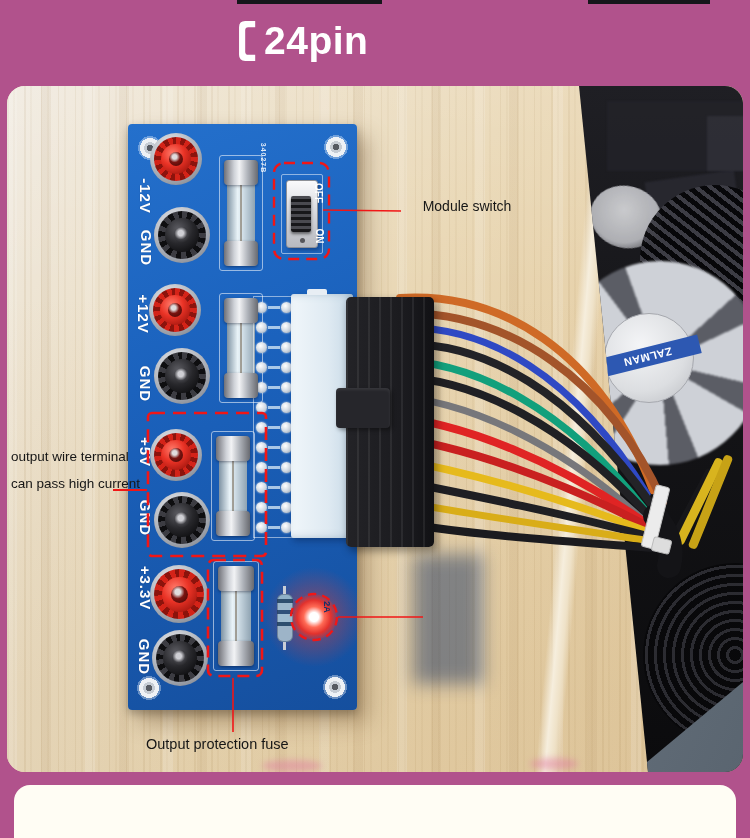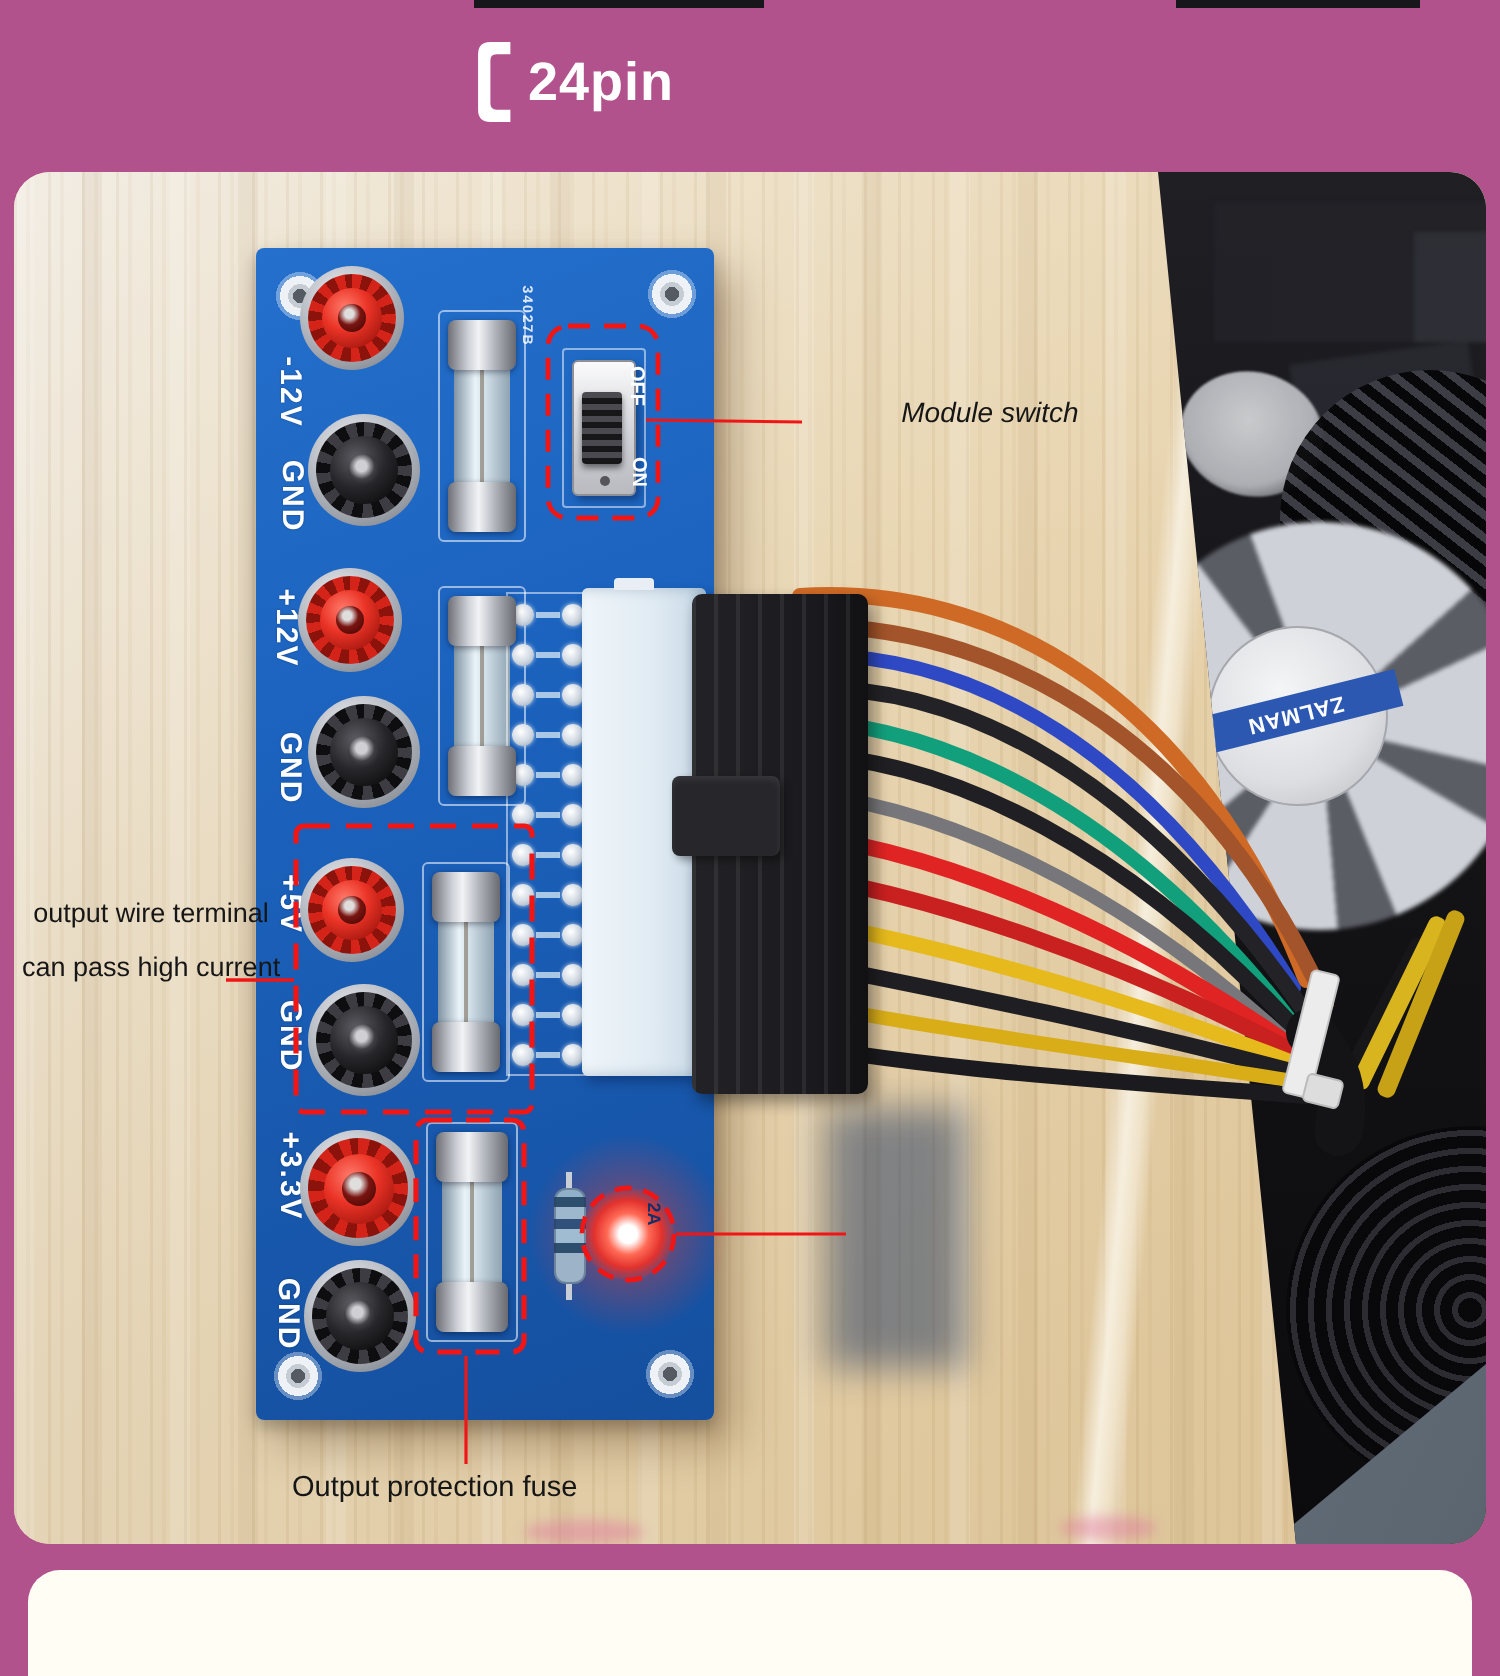--- a/index.html
+++ b/index.html
@@ -2,21 +2,21 @@
 <html><head>
 <meta charset="utf-8">
 <style>
   html,body{margin:0;padding:0;}
   body{font-family:"Liberation Sans",sans-serif;background:#b1528c;}
   .canvas{position:relative;width:750px;height:838px;background:#b1528c;overflow:hidden;}
 
   
   .top-strip{position:absolute;top:0;height:4px;background:#16161b;}
   .title-row{position:absolute;left:238px;top:16px;height:50px;display:flex;align-items:center;gap:7px;}
-  .title-text{font-size:27px;font-weight:bold;color:#ffffff;letter-spacing:.5px;}
+  .title-text{font-size:39px;font-weight:bold;color:#ffffff;letter-spacing:.5px;}
 
   
   .photo{position:absolute;left:7px;top:86px;width:736px;height:686px;border-radius:18px;overflow:hidden;background:#e8d6b4;}
   .wood-base{position:absolute;inset:0;background:linear-gradient(115deg,#f0eae0 0%,#ece0c9 22%,#e9d7b4 48%,#e6d0a8 72%,#e2caa0 100%);}
   .wood-grain{position:absolute;inset:0;background:repeating-linear-gradient(90deg,rgba(150,115,60,.10) 0 1.5px,rgba(0,0,0,0) 1.5px 6px,rgba(150,115,60,.06) 6px 8px,rgba(0,0,0,0) 8px 17px);}
   .wood-grain2{position:absolute;inset:0;background:repeating-linear-gradient(90deg,rgba(255,255,255,.15) 0 10px,rgba(0,0,0,0) 10px 34px,rgba(140,100,50,.07) 34px 44px,rgba(0,0,0,0) 44px 78px),linear-gradient(180deg,rgba(255,255,255,.14),rgba(0,0,0,0) 30%,rgba(160,120,60,.09) 88%);}
   .wood-edge-highlight{position:absolute;left:558px;top:-8px;width:24px;height:710px;transform:rotate(5deg);background:linear-gradient(90deg,rgba(0,0,0,0),#f6eedd 40%,#efe2c8 70%,rgba(0,0,0,0));}
 
   
   .case{position:absolute;inset:0;clip-path:polygon(572px 0%,100% 0%,100% 100%,641px 100%);}
@@ -89,22 +89,22 @@
   .led-glow{position:absolute;left:307px;top:531px;width:46px;height:46px;transform:translate(-50%,-50%);border-radius:50%;background:radial-gradient(circle,#ffffff 0 14%,#ff6a55 32%,rgba(250,45,30,.85) 52%,rgba(250,30,20,0) 75%);}
   .resistor{position:absolute;left:270px;top:508px;width:14px;height:46px;border-radius:6px;border:1px solid rgba(40,60,90,.4);background:linear-gradient(180deg,#8fb0c8 0 8%,#2e4e6e 8% 18%,#9db8cc 18% 32%,#31517a 32% 42%,#a0bcd0 42% 58%,#2e4e6e 58% 68%,#9db4c8 68% 100%);}
   .resistor::before,.resistor::after{content:"";position:absolute;left:5px;width:3px;height:8px;background:#c9ced6;}
   .resistor::before{top:-9px;} .resistor::after{bottom:-9px;}
 
   
   .zip-tie{position:absolute;left:641px;top:399px;width:13px;height:62px;border-radius:3px;background:#ececec;border:1px solid #c4c4c4;transform:rotate(14deg);}
   .zip-tie-head{position:absolute;left:645px;top:452px;width:17px;height:13px;border-radius:3px;background:#dddddd;border:1px solid #bbb;transform:rotate(14deg);}
 
   
-  .ann{position:absolute;color:#161616;text-align:center;}
-  .ann-switch{left:408px;top:112px;width:160px;text-align:center;font-size:14px;line-height:17px;font-style:italic;}
+  .ann{position:absolute;color:#161616;}
+  .ann-switch{left:380px;top:112px;width:160px;text-align:center;font-size:14px;line-height:17px;}
   .ann-terminal{left:4px;top:357px;font-size:13.5px;line-height:27px;}
   .ann-indicator{left:415px;top:522px;font-size:14.5px;}
   .ann-fuse{left:139px;top:650px;font-size:14.5px;}
 
   .red-overlay,.wires{position:absolute;left:0;top:0;}
 
   
   .bottom-panel{position:absolute;left:14px;top:785px;width:722px;height:53px;background:#fffdf4;border-radius:16px 16px 0 0;}
 </style>
 </head>

